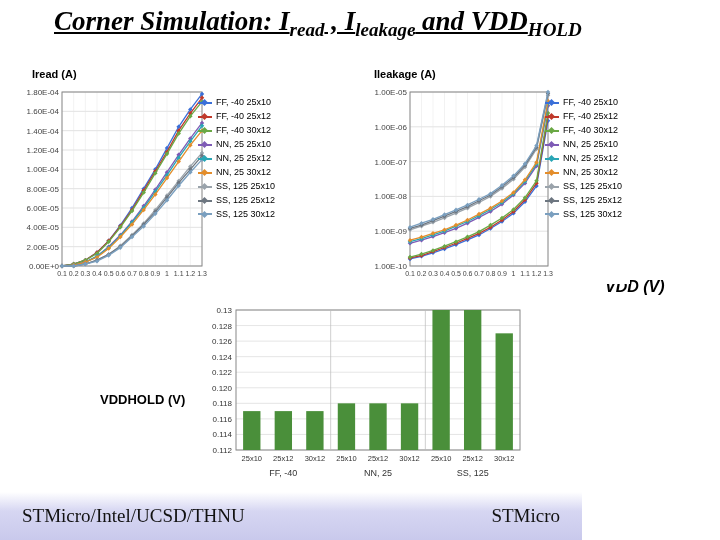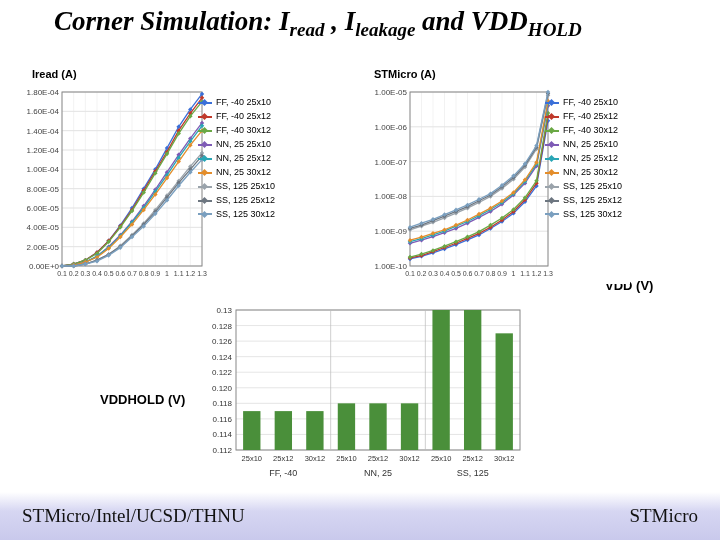--- a/index.html
+++ b/index.html
@@ -1,45 +1,45 @@
 <!DOCTYPE html>
 <html><head>
 <meta charset="utf-8">
 <style>
   * { margin: 0; padding: 0; box-sizing: border-box; }
   body { width: 720px; height: 540px; font-family: Arial, sans-serif; position: relative; background: #fff; overflow: hidden; }
-  .title { position: absolute; top: 6px; left: 54px; font-family: 'Times New Roman', serif; font-style: italic; font-weight: bold; font-size: 27px; color: #000; line-height: 1.15; }
+  .title { position: absolute; top: 6px; left: 54px; font-family: 'Times New Roman', serif; font-style: italic; font-weight: bold; font-size: 27px; color: #000; line-height: 1.15; text-decoration: underline; }
   .title .sub { font-size: 19px; vertical-align: sub; }
   .axis-label { position: absolute; font-size: 11px; font-weight: bold; }
   .lbl-iread { top: 68px; left: 32px; text-align: center; }
   .lbl-ileak { top: 68px; left: 374px; }
-  .lbl-vdd { top: 278px; left: 605px; font-size: 13px; }
+  .lbl-vdd { top: 278px; left: 605px; font-size: 16px; font-style: italic; }
   .lbl-vddhold { top: 392px; left: 100px; font-size: 13px; }
   .chart { position: absolute; background: #fff; }
   .chart svg { display: block; }
   .legend { position: absolute; font-size: 9px; line-height: 1.55; text-align: right; }
   .legend .row { display: flex; align-items: center; gap: 4px; }
   .legend .sw { width: 14px; height: 2px; position: relative; }
   .legend .sw::after { content: ""; position: absolute; width: 5px; height: 5px; left: 4px; top: -2px; transform: rotate(45deg); }
   .tick { font-size: 8px; fill: #444; }
   .tickx { font-size: 7px; fill: #444; }
-  .footer { position: absolute; bottom: 0; left: 0; width: 720px; height: 48px; background: linear-gradient(#fff, #d6d6f2 40%, #c9c9ec); display: flex; align-items: center; justify-content: space-between; padding: 0 22px; font-family: 'Times New Roman', serif; font-size: 19px; color: #111; }
+  .footer { position: absolute; bottom: 0; left: 0; width: 582px; height: 48px; background: linear-gradient(#fff, #d6d6f2 40%, #c9c9ec); display: flex; align-items: center; justify-content: space-between; padding: 0 22px; font-family: 'Times New Roman', serif; font-size: 19px; color: #111; }
   .yt3 { font-size: 8px; fill: #333; }
   .xt3 { font-size: 7.5px; fill: #333; }
   .grp3 { font-size: 9px; fill: #333; }
 </style>
 </head>
 <body>
 
 <div class="title">
   <span>Corner Simulation: I</span><span class="sub">read</span><span> , I</span><span class="sub">leakage</span><span> and VDD</span><span class="sub">HOLD</span>
 </div>
 
 <div class="axis-label lbl-iread">Iread (A)</div>
-<div class="axis-label lbl-ileak">STMicro (A)</div>
+<div class="axis-label lbl-ileak">Ileakage (A)</div>
 <div class="axis-label lbl-vdd">VDD (V)</div>
 <div class="axis-label lbl-vddhold">VDDHOLD (V)</div>
 
 <div class="chart" style="top:86px; left:14px; width:270px; height:198px;">
   <svg id="svg-iread" width="270" height="198">
       <line x1="48" x2="188" y1="180" y2="180" stroke="#cfcfcf" stroke-width="0.6"></line>
       <text x="45" y="183" class="tick" text-anchor="end">0.00E+0</text>
       <line x1="48" x2="188" y1="160.66666666666666" y2="160.66666666666666" stroke="#cfcfcf" stroke-width="0.6"></line>
       <text x="45" y="163.66666666666666" class="tick" text-anchor="end">2.00E-05</text>
       <line x1="48" x2="188" y1="141.33333333333334" y2="141.33333333333334" stroke="#cfcfcf" stroke-width="0.6"></line>

